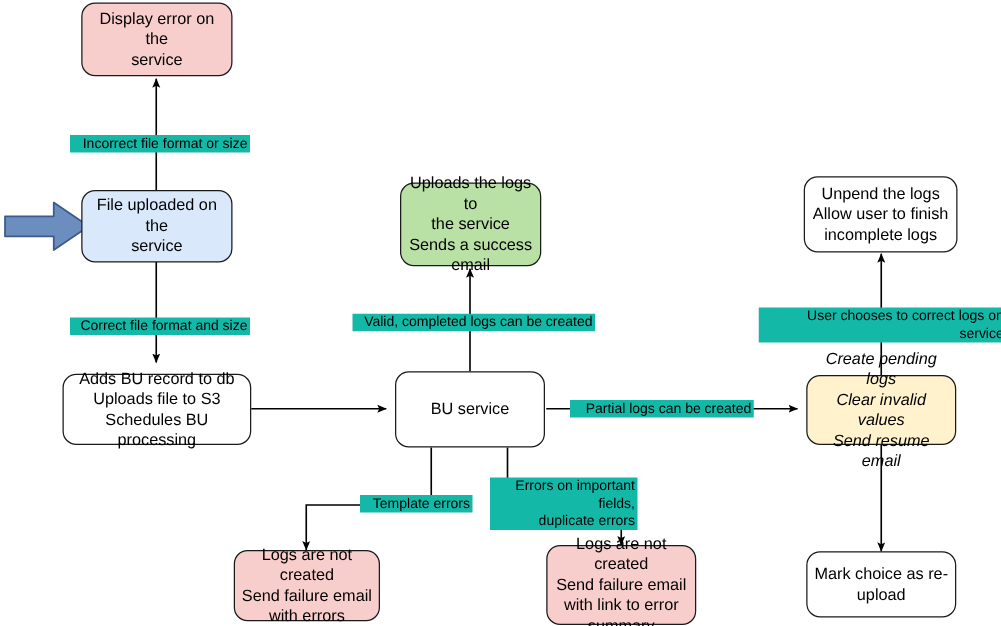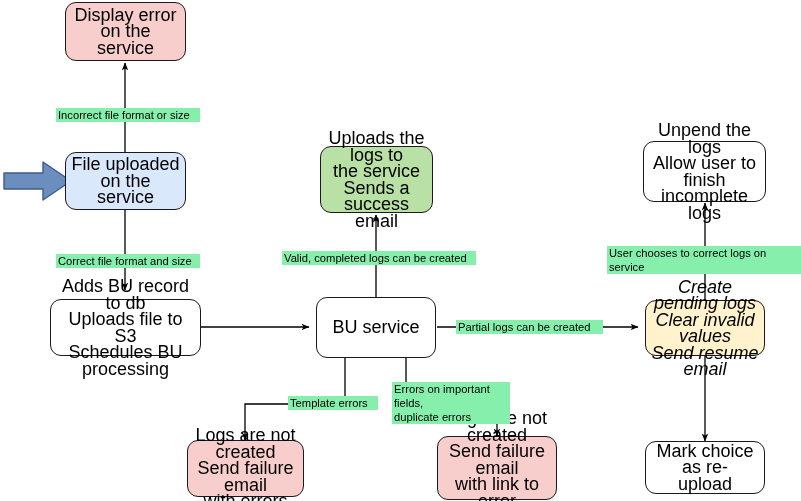--- a/index.html
+++ b/index.html
@@ -17,34 +17,34 @@
   }
   .node {
     position: absolute;
     box-sizing: border-box;
     border: 1.3px solid #1a1a1a;
     border-radius: 11px;
     display: flex;
     align-items: center;
     justify-content: center;
     text-align: center;
-    font-size: 18px;
+    font-size: 13px;
     line-height: 16.5px;
     color: #000000;
     padding: 2px 5px;
     white-space: pre-line;
   }
   .edge-label {
     position: absolute;
     font-size: 11.2px;
     line-height: 14px;
     color: #000000;
-    text-align: left;
+    text-align: right;
     white-space: pre-line;
-    background: #86efac;
+    background: #14b8a6;
     padding: 0 2px;
   }
   #edges {
     position: absolute;
     left: 0;
     top: 0;
     width: 801px;
     height: 501px;
     pointer-events: none;
   }

